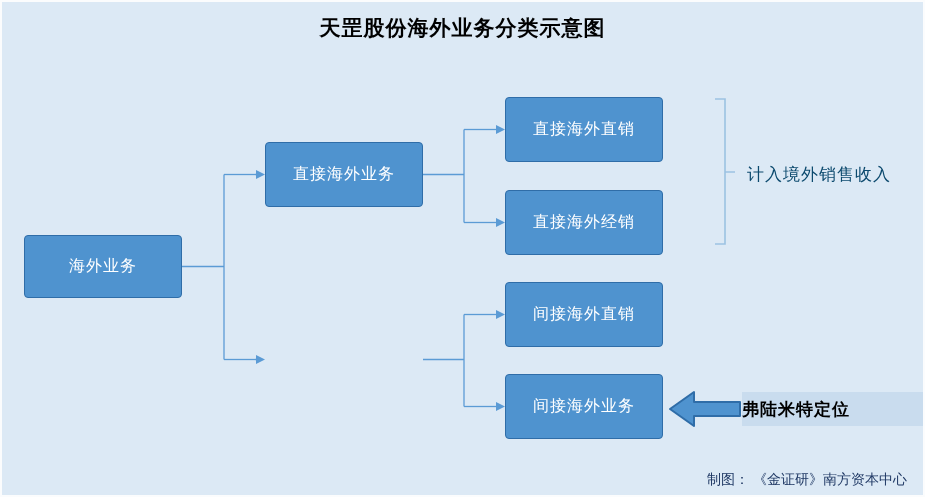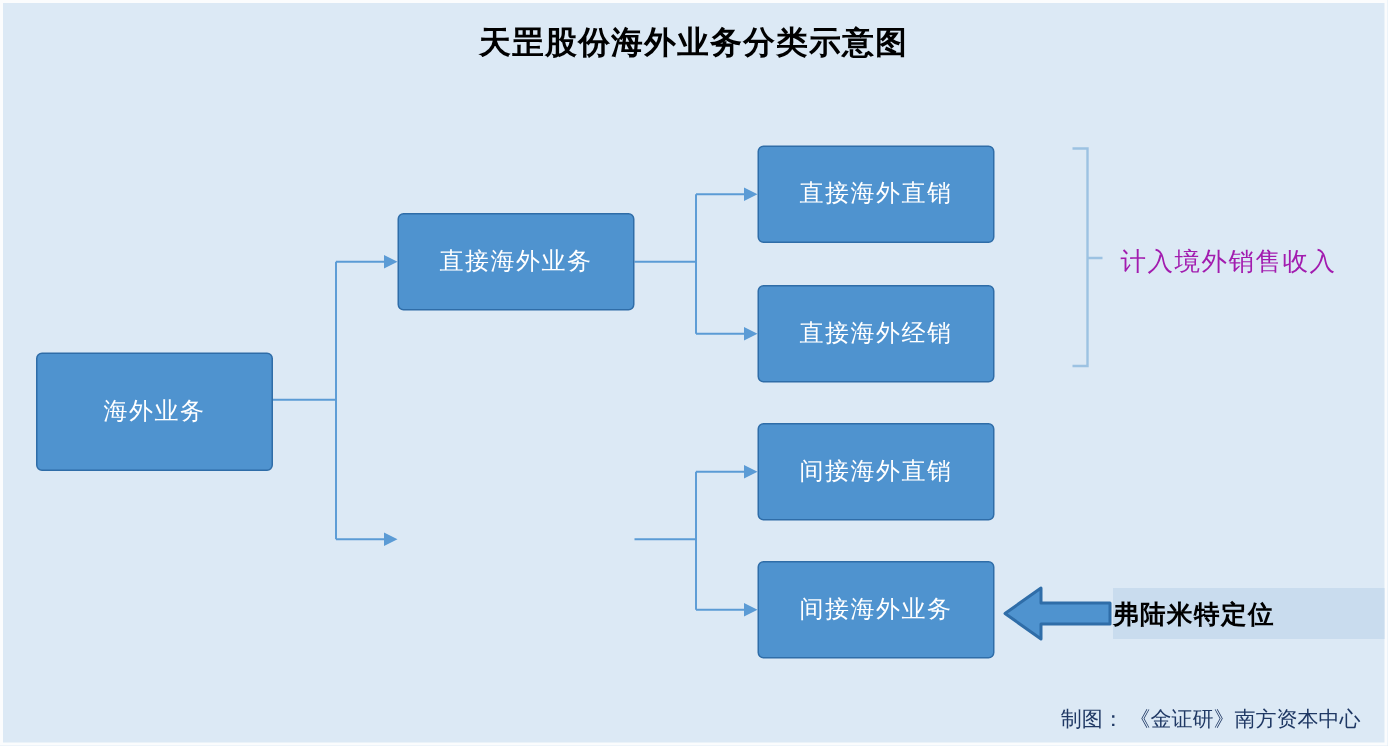--- a/index.html
+++ b/index.html
@@ -39,38 +39,38 @@
     background:var(--box-fill);
     border:1.5px solid var(--box-border);
     border-radius:4px;
     display:flex;
     align-items:center;
     justify-content:center;
     color:var(--box-text);
     font-size:16px;
     letter-spacing:1px;
   }
-  .node-root{left:22px;top:233px;height:79px;}
+  .node-root{left:22px;top:233px;height:63px;}
   .node-direct{left:263px;top:140px;}
   .node-indirect{left:263px;top:325px;}
   .node-direct-retail{left:503px;top:95px;}
   .node-direct-dist{left:503px;top:188px;}
   .node-indirect-retail{left:503px;top:280px;}
   .node-indirect-dist{left:503px;top:372px;}
   svg.overlay{
     position:absolute;
     left:0;top:0;
     width:921px;height:493px;
     pointer-events:none;
   }
   .bracket-label{
     position:absolute;
     left:745px;top:161px;
     font-size:17px;
-    color:#a21caf;
+    color:#0c4a6e;
     letter-spacing:1px;
     white-space:nowrap;
   }
   .highlight{
     position:absolute;
     left:740px;top:390px;
     width:192px;height:34px;
     background:var(--highlight-bg);
     display:flex;
     align-items:center;

